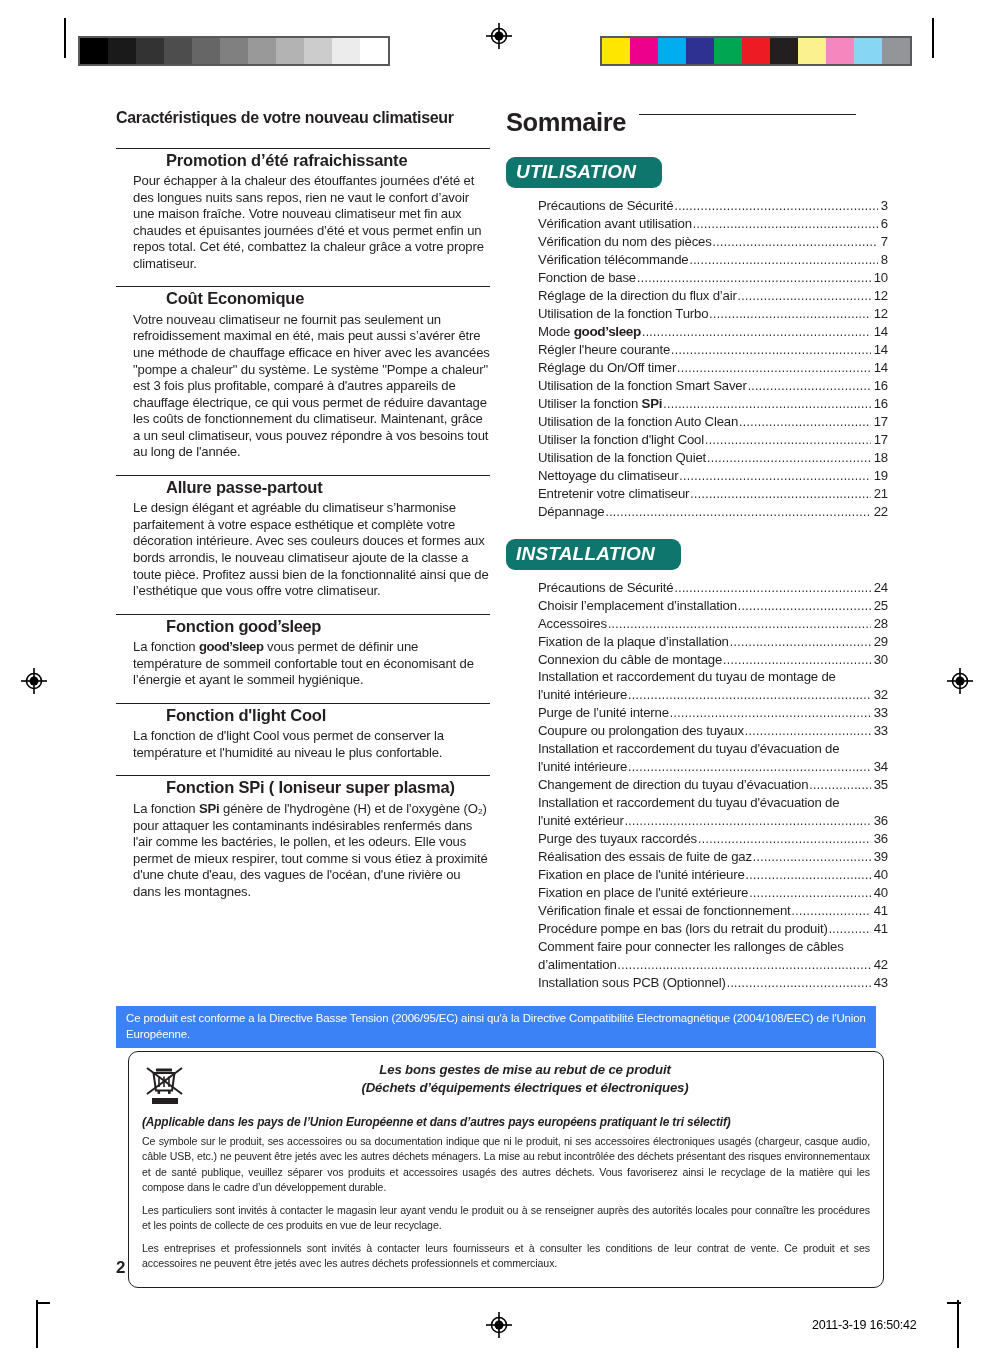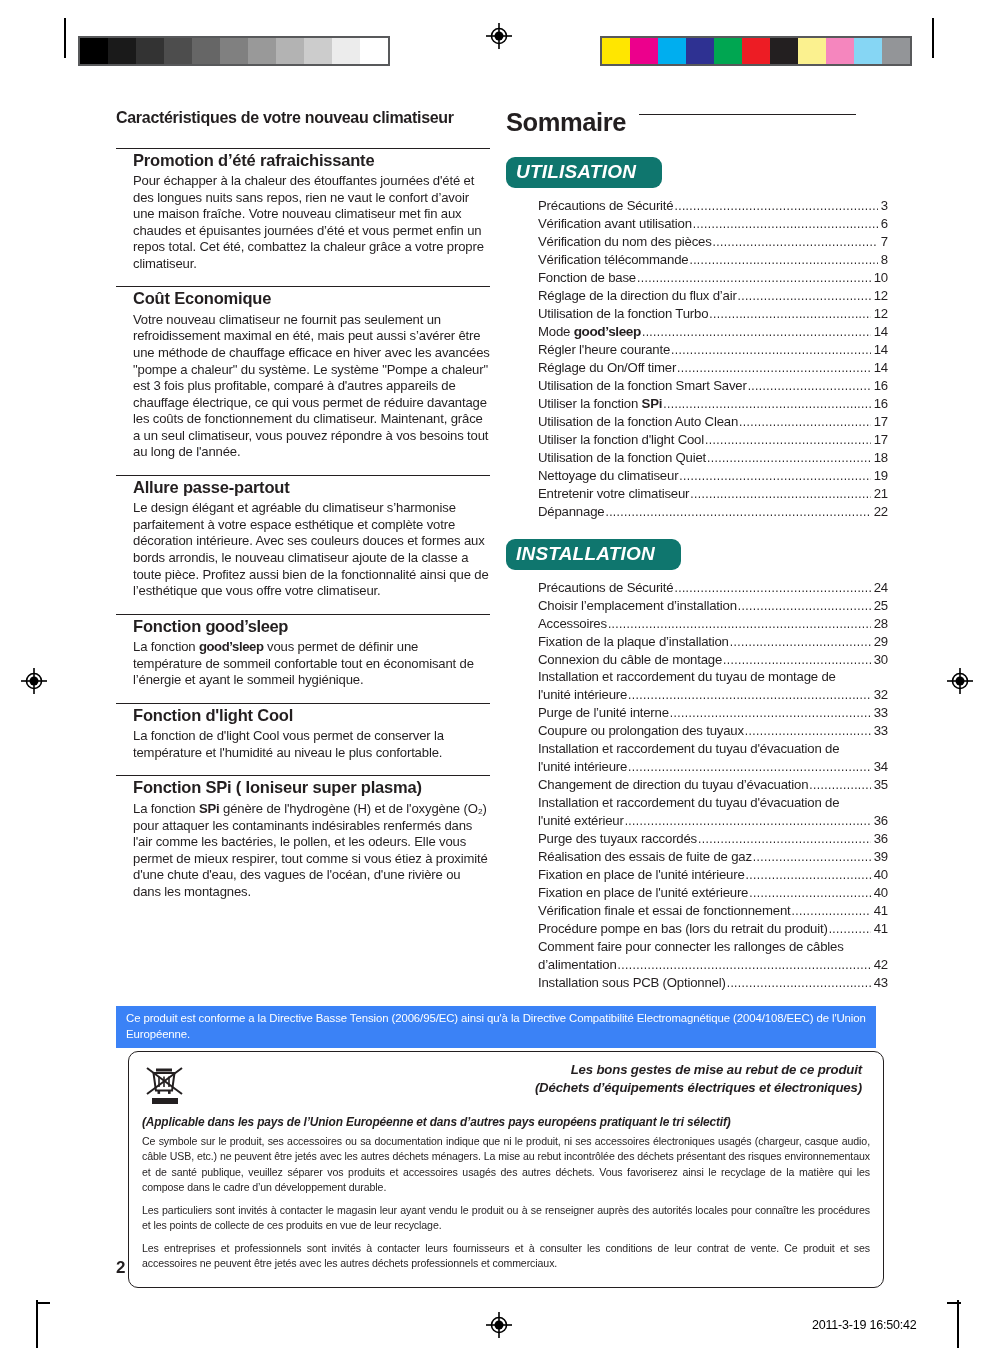--- a/index.html
+++ b/index.html
@@ -88,20 +88,21 @@
   }
 
   .feature { margin-bottom: 14px; position: relative; }
   .feature .rule {
     border-top: 1.6px solid #231f20;
     margin-bottom: 0px;
   }
   .feature .head-row {
     display: flex;
     align-items: flex-end;
+    gap: 33px;
   }
   .feature .bar {
     width: 8px;
     background: #231f20;
     flex: 0 0 8px;
     margin-right: 9px;
   }
   .feature h2 {
     font-size: 16.5px;
     font-weight: bold;
@@ -211,21 +212,21 @@
     display: flex;
     align-items: flex-start;
   }
   .weee-icon {
     width: 46px;
     flex: 0 0 46px;
     margin-top: 2px;
   }
   .weee-titles {
     flex: 1;
-    text-align: right;
+    text-align: center;
     padding-right: 8px;
   }
   .weee-titles .t {
     font-size: 13.2px;
     font-weight: bold;
     font-style: italic;
     line-height: 1.38;
     letter-spacing: -0.15px;
   }
   .weee-applic {

